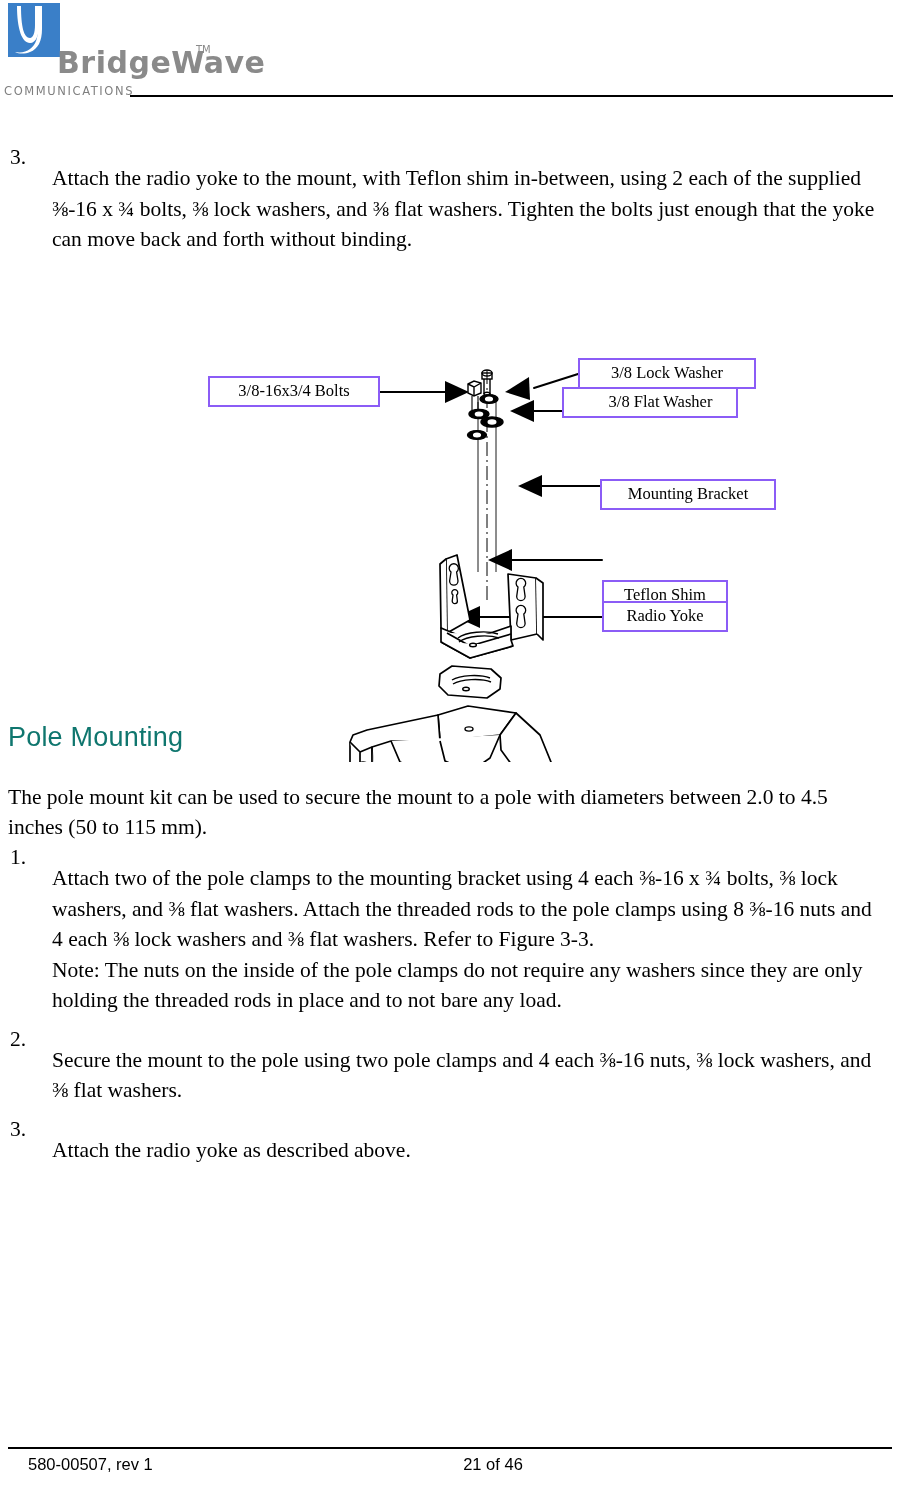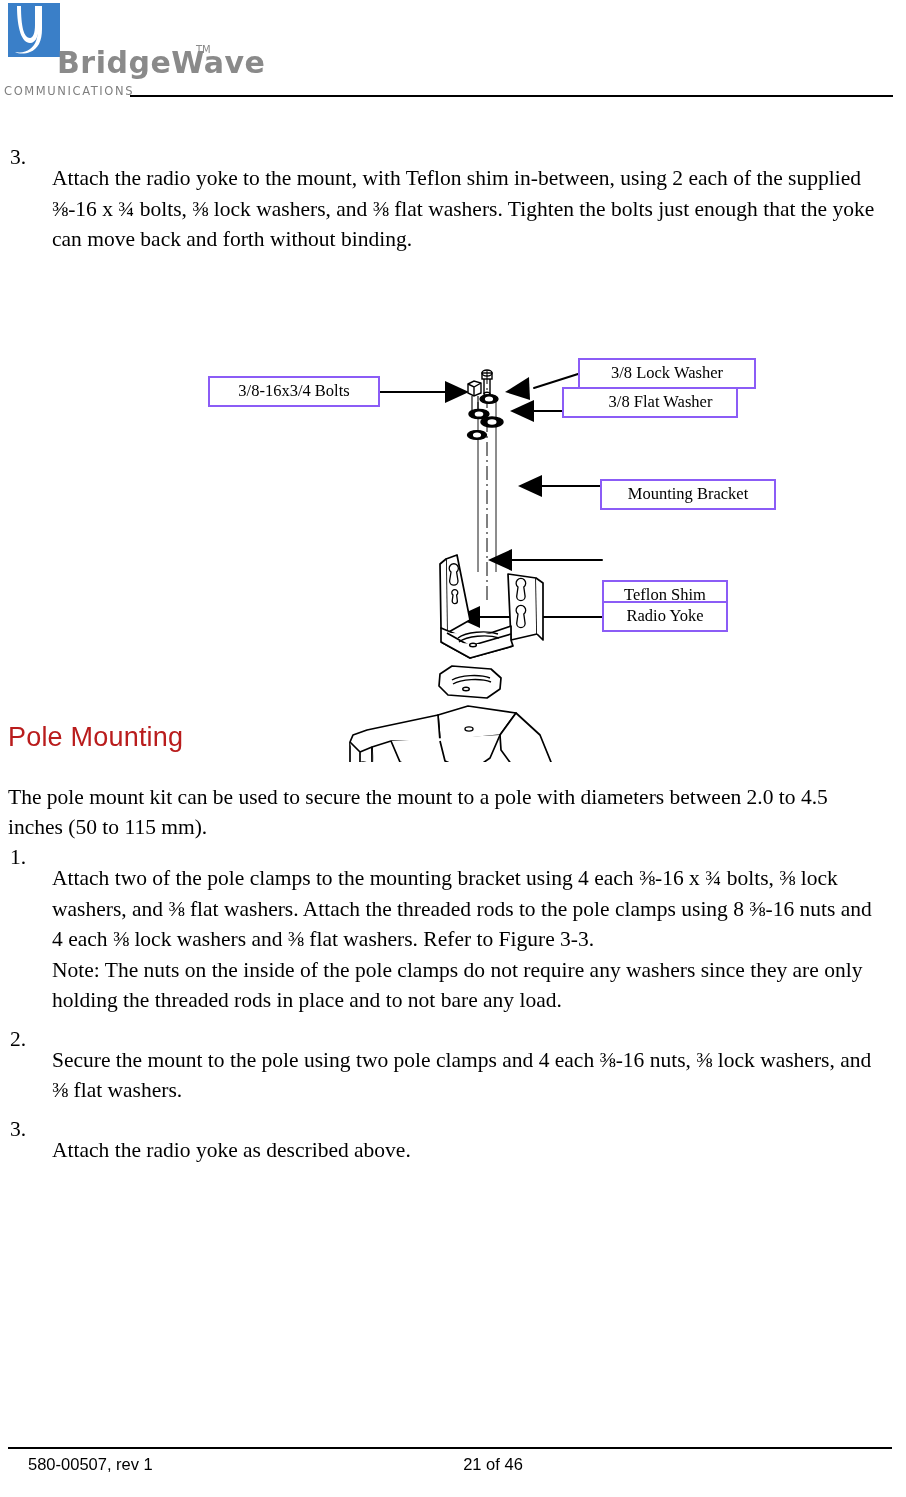--- a/index.html
+++ b/index.html
@@ -144,21 +144,21 @@
   .cb-yoke       { left: 602px; top: 359px; width: 126px; height: 31px; }
 
   
   .section-heading {
     position: absolute;
     left: 8px; top: 588px;
     font-family: "Liberation Sans", "DejaVu Sans", sans-serif;
     font-size: 27px;
     font-weight: normal;
     letter-spacing: 0.2px;
-    color: #b91c1c;
+    color: #0f766e;
   }
   .section-para {
     position: absolute;
     left: 8px; top: 648px;
     width: 875px;
     font-size: 21.5px;
     line-height: 30.5px;
   }
 
   .pole-list { position: absolute; left: 0; top: 730px; width: 900px; }

